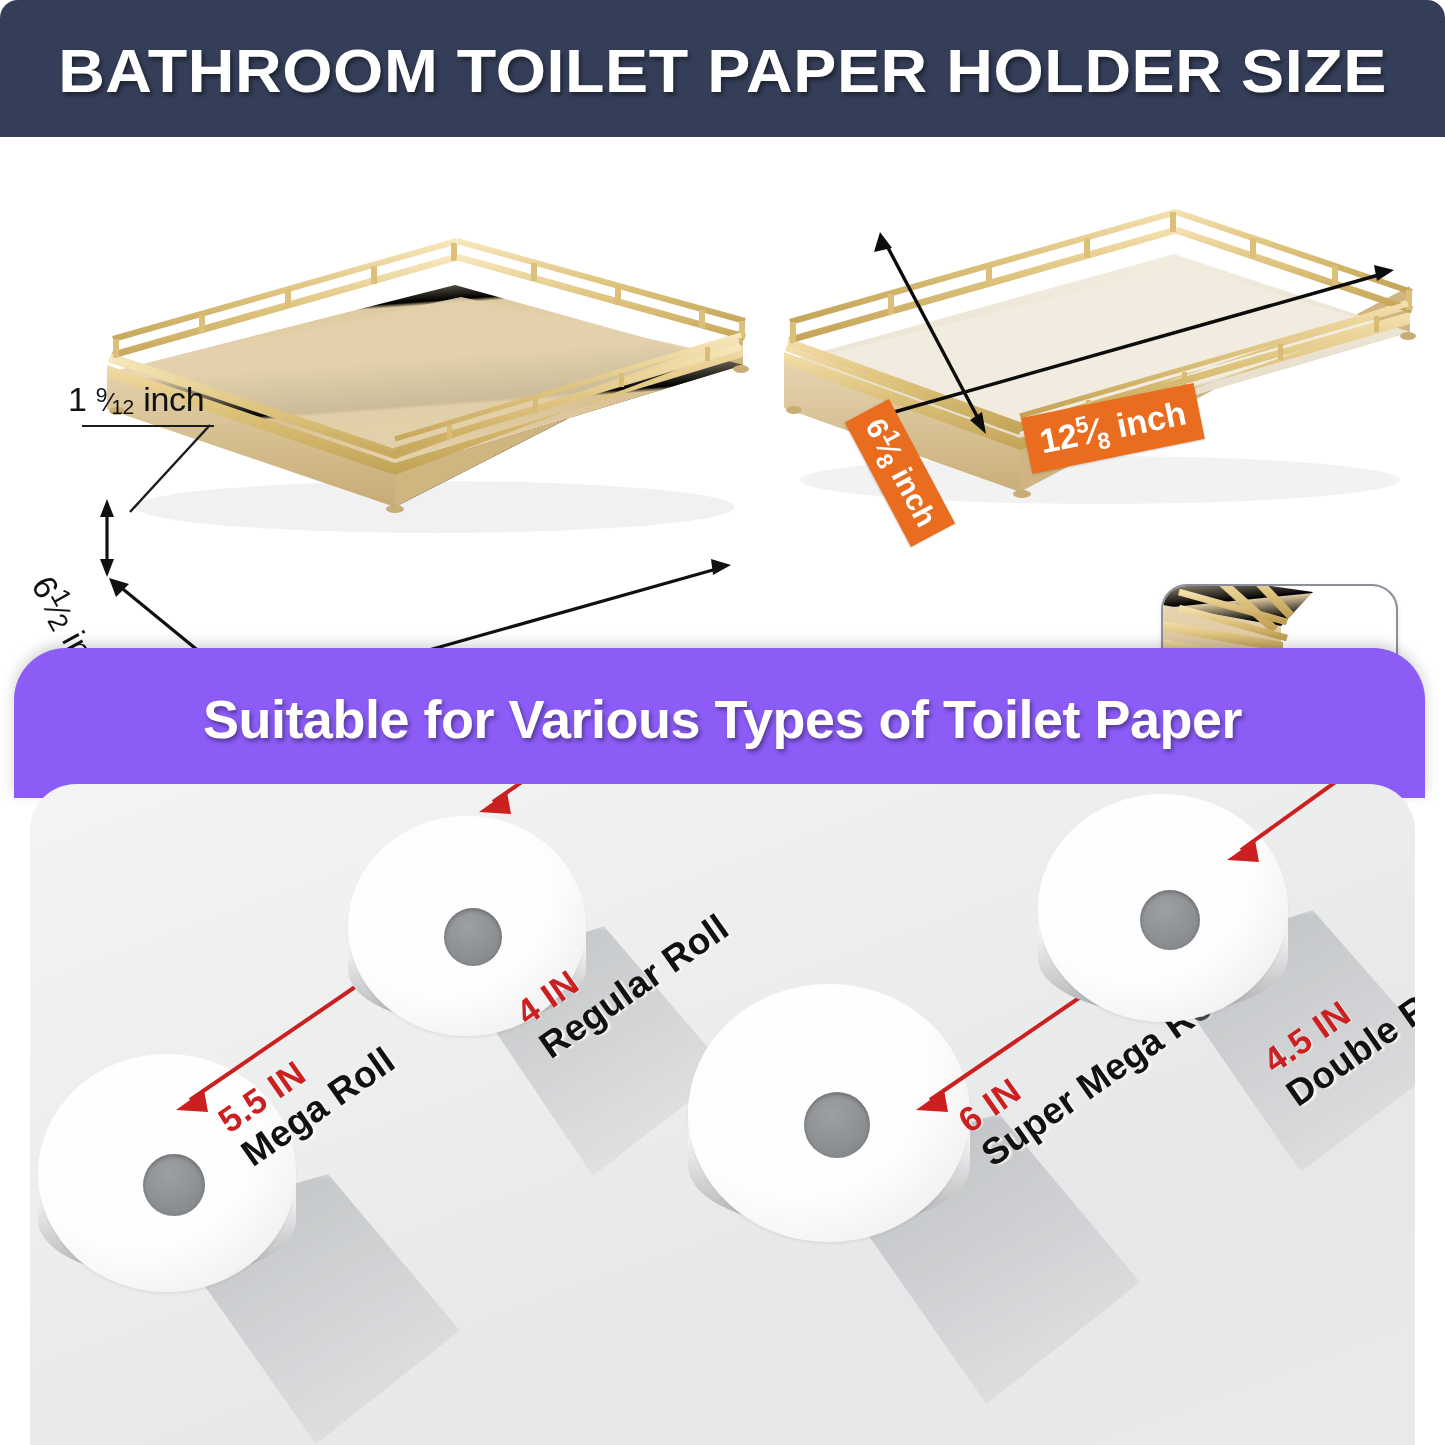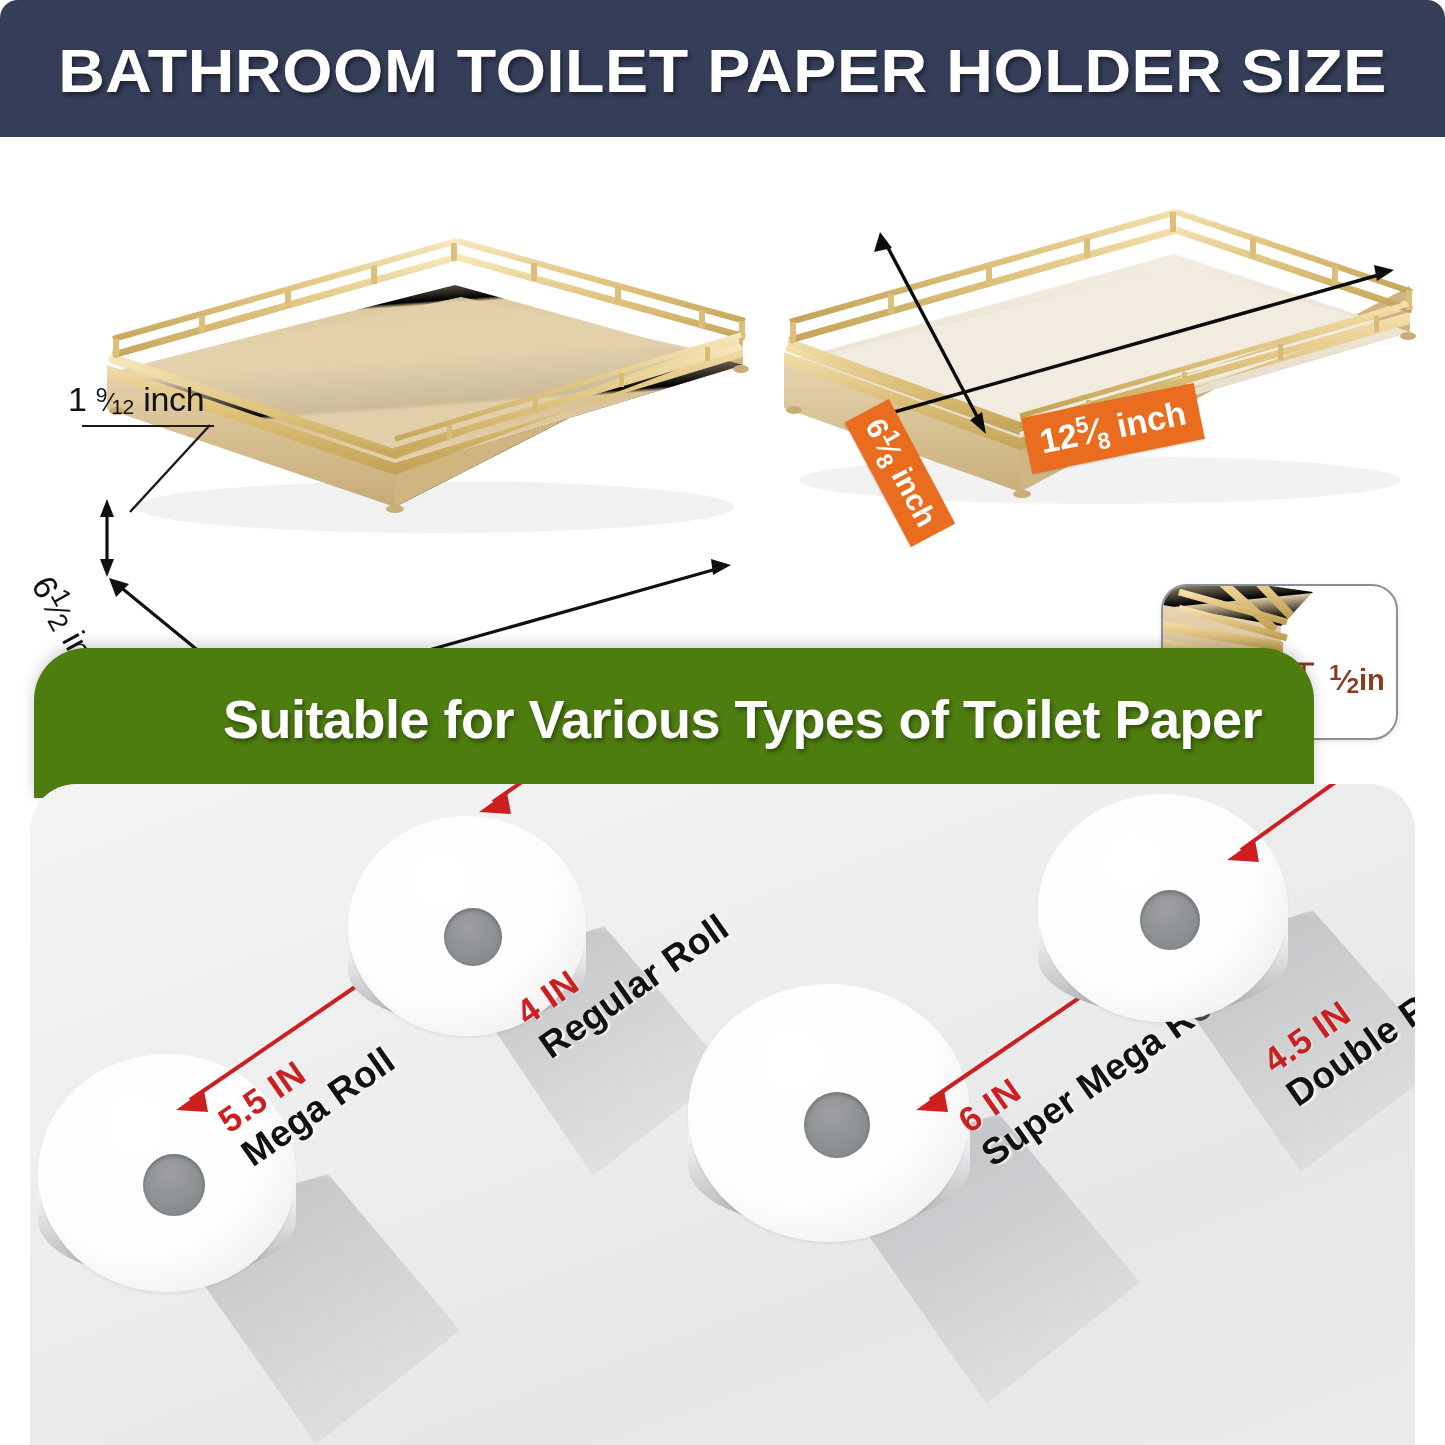--- a/index.html
+++ b/index.html
@@ -106,25 +106,24 @@
     font-weight:bold;
     font-size:29px;
     white-space:nowrap;
   }
 
   
   .types-panel{
     position:absolute;left:0px;top:648px;width:1445px;height:797px;
   }
   .types-banner{
-    position:absolute;left:14px;top:0px;width:1280px;height:150px;
-    background:#4d7c0f;
+    position:absolute;left:14px;top:0px;width:1411px;height:150px;
+    background:#8b5cf6;
     border-radius:52px 52px 0 0;
     box-shadow:0 -4px 14px rgba(0,0,0,.18);
-    margin-left:20px;
   }
   .types-title{
     position:absolute;left:0;top:40px;width:1417px;
     text-align:center;
     color:#ffffff;
     font-family:"Liberation Sans", sans-serif;
     font-weight:bold;
     font-size:54px;
     letter-spacing:-0.5px;
     text-shadow:2px 3px 4px rgba(0,0,0,.38);

